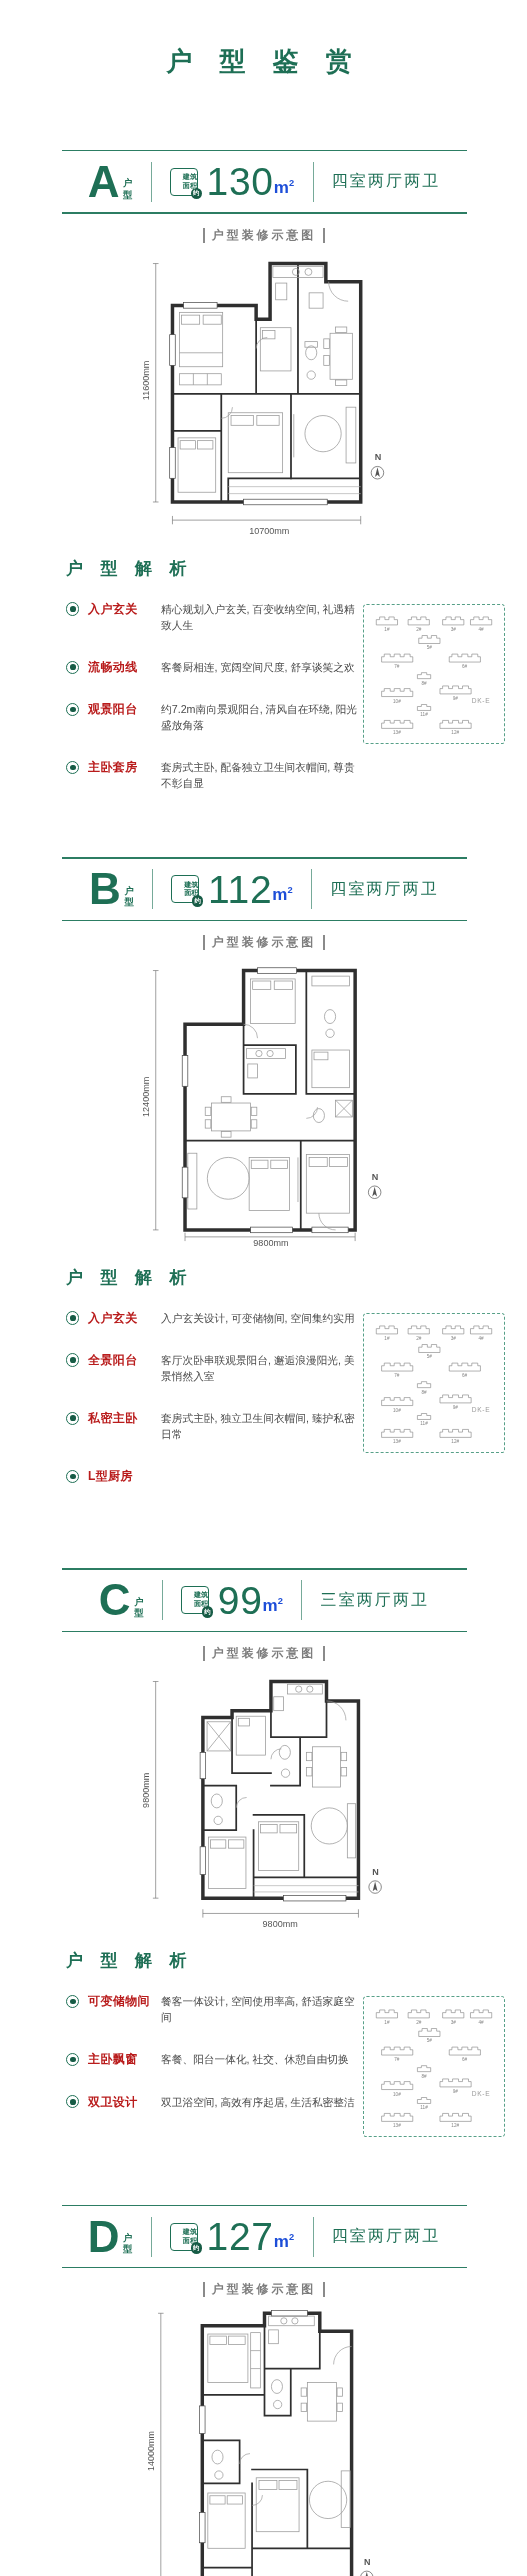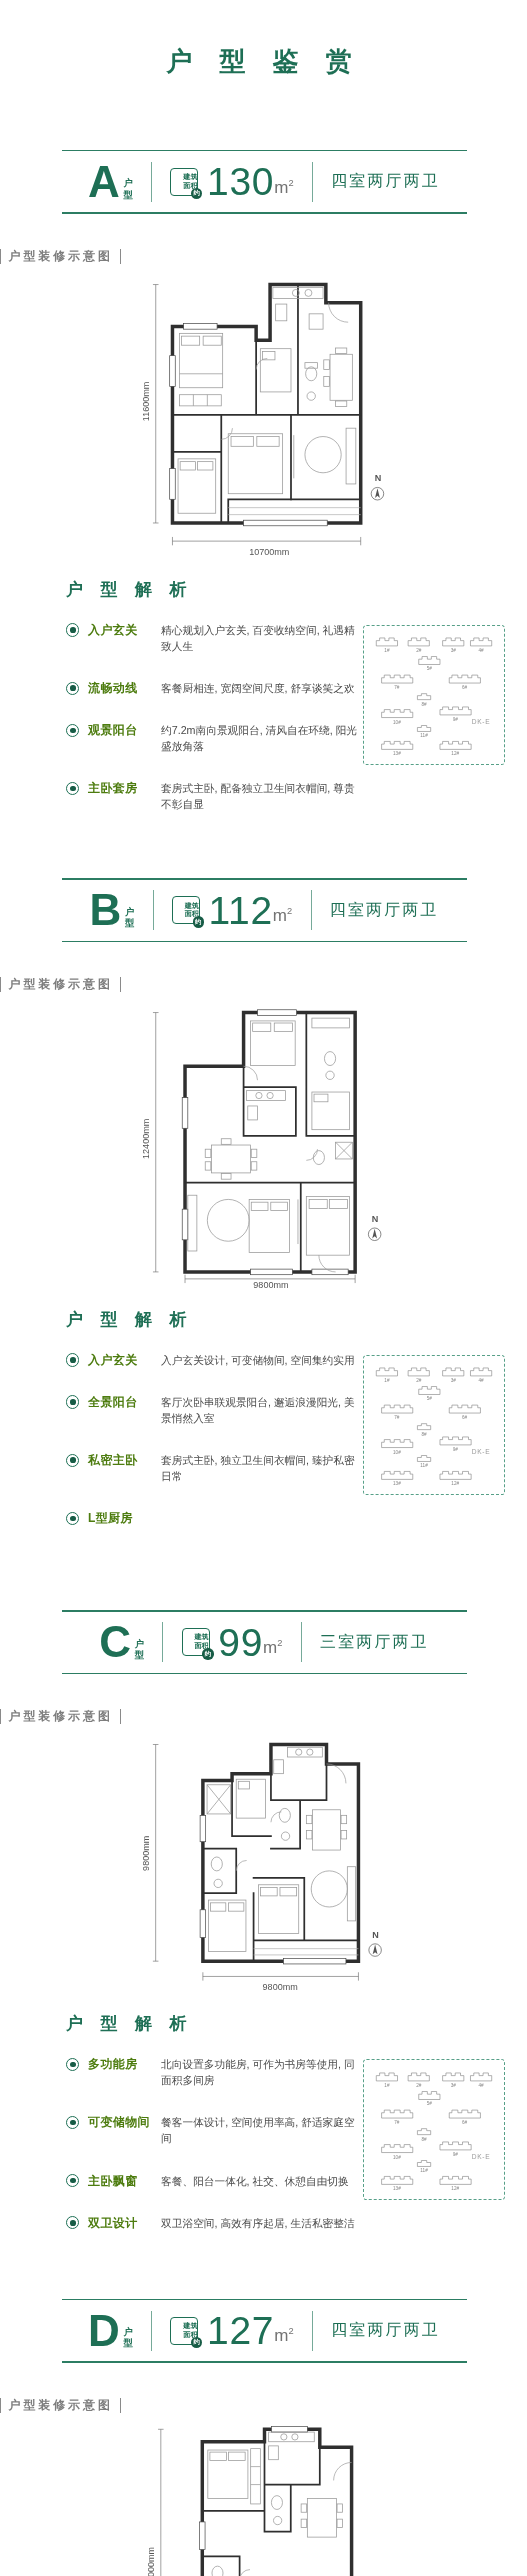--- a/index.html
+++ b/index.html
@@ -21,26 +21,26 @@
     margin-left:3.6px;margin-top:18.5px;line-height:1.2;}
   .vdiv{width:0.7px;height:40px;background:#2c7d63;opacity:.65;}
   .area-group{display:flex;align-items:center;}
   .badge{position:relative;width:26px;height:26px;border:1.1px solid #1e6f55;border-radius:4px;
     display:flex;flex-direction:column;align-items:flex-end;justify-content:center;
     font-size:7.1px;font-weight:700;color:#1e6f55;line-height:1.25;margin-right:8.6px;}
   .approx{position:absolute;right:-5px;bottom:-4.3px;width:11.4px;height:11.4px;background:#175c46;
     border-radius:50%;color:#fff;font-size:6.4px;font-style:normal;display:flex;
     align-items:center;justify-content:center;}
   .area-num{font-size:39px;font-weight:400;color:#1e6f55;letter-spacing:0.7px;line-height:1;}
-  .area-unit{font-size:17px;font-weight:400;color:#737373;margin-top:11.4px;}
+  .area-unit{font-size:17px;font-weight:700;color:#1d4ed8;margin-top:11.4px;}
   .area-unit sup{font-size:9.3px;}
   .rooms{font-size:16px;color:#1e6f55;font-weight:400;letter-spacing:2.1px;}
 
   
-  .caption{margin-top:34px;display:flex;align-items:center;column-gap:7.1px;}
+  .caption{margin-top:13px;display:flex;align-items:center;justify-content:center;column-gap:7.1px;}
   .cap-bar{width:1.4px;height:15px;background:#8a8a8a;}
   .caption span{font-size:12px;font-weight:700;color:#7d7d7d;letter-spacing:2.9px;}
 
   
   .plan{margin-top:7.1px;text-align:center;}
   .plan svg{display:block;margin:0 auto;}
   .wall{stroke:#2f2f2f;stroke-width:5;fill:none;stroke-linecap:square;}
   .wall2{stroke:#2f2f2f;stroke-width:2.5;fill:none;stroke-linecap:square;}
   .furn{stroke:#9a9a9a;stroke-width:1.1;fill:none;}
   .door{stroke:#9a9a9a;stroke-width:1;fill:none;}
@@ -54,21 +54,21 @@
 
   
   .analysis-title{margin:18.5px 0 0 66px;font-size:17px;font-weight:700;color:#1e6f55;
     letter-spacing:6.4px;}
   .analysis{display:flex;align-items:flex-start;padding-left:66px;margin-top:21.4px;position:relative;}
   .bullets{list-style:none;margin:0;padding:0;flex:1;display:flex;flex-direction:column;row-gap:26px;}
   .bullets li{display:flex;align-items:flex-start;}
   .dot{flex:0 0 11.4px;width:11.4px;height:11.4px;border:1.1px solid #1e6f55;border-radius:50%;
     display:flex;align-items:center;justify-content:center;margin-top:1.4px;}
   .dot-core{width:5.7px;height:5.7px;border-radius:50%;background:#175c46;}
-  .blabel{min-width:66px;margin:0 7.1px 0 8.6px;font-size:12px;font-weight:700;color:#4d7c0f;
+  .blabel{min-width:66px;margin:0 7.1px 0 8.6px;font-size:12px;font-weight:700;color:#b91c1c;
     letter-spacing:0.4px;line-height:1.35;}
   .btext{font-size:10.7px;color:#4a4a4a;line-height:1.5;flex:1;padding-right:5.7px;}
 
   
   .siteplan-slot{flex:0 0 141px;margin-right:23px;margin-top:2.9px;}
   .siteplan{border:0.7px dashed #57a088;border-radius:3.6px;padding:4.3px 2.1px 2.1px 2.1px;background:#fff;}
   .bld{stroke:#8a8a8a;stroke-width:1;fill:#ffffff;}
   .bld-label{fill:#888;font-size:7px;text-anchor:middle;}
   .zone-label{fill:#9a9a9a;font-size:10px;letter-spacing:1px;}
 </style>
@@ -480,27 +480,20 @@
     </svg>
   </div>
 
   <h3 class="analysis-title">户 型 解 析</h3>
   <div class="analysis">
     <ul class="bullets">
       <li>
           <span class="dot">
             <span class="dot-core"></span>
           </span>
-          <b class="blabel">多功能房</b>
-          <span class="btext">北向设置多功能房, 可作为书房等使用, 同面积多间房</span>
-        </li>
-      <li>
-          <span class="dot">
-            <span class="dot-core"></span>
-          </span>
           <b class="blabel">可变储物间</b>
           <span class="btext">餐客一体设计, 空间使用率高, 舒适家庭空间</span>
         </li>
       <li>
           <span class="dot">
             <span class="dot-core"></span>
           </span>
           <b class="blabel">主卧飘窗</b>
           <span class="btext">客餐、阳台一体化, 社交、休憩自由切换</span>
         </li>

